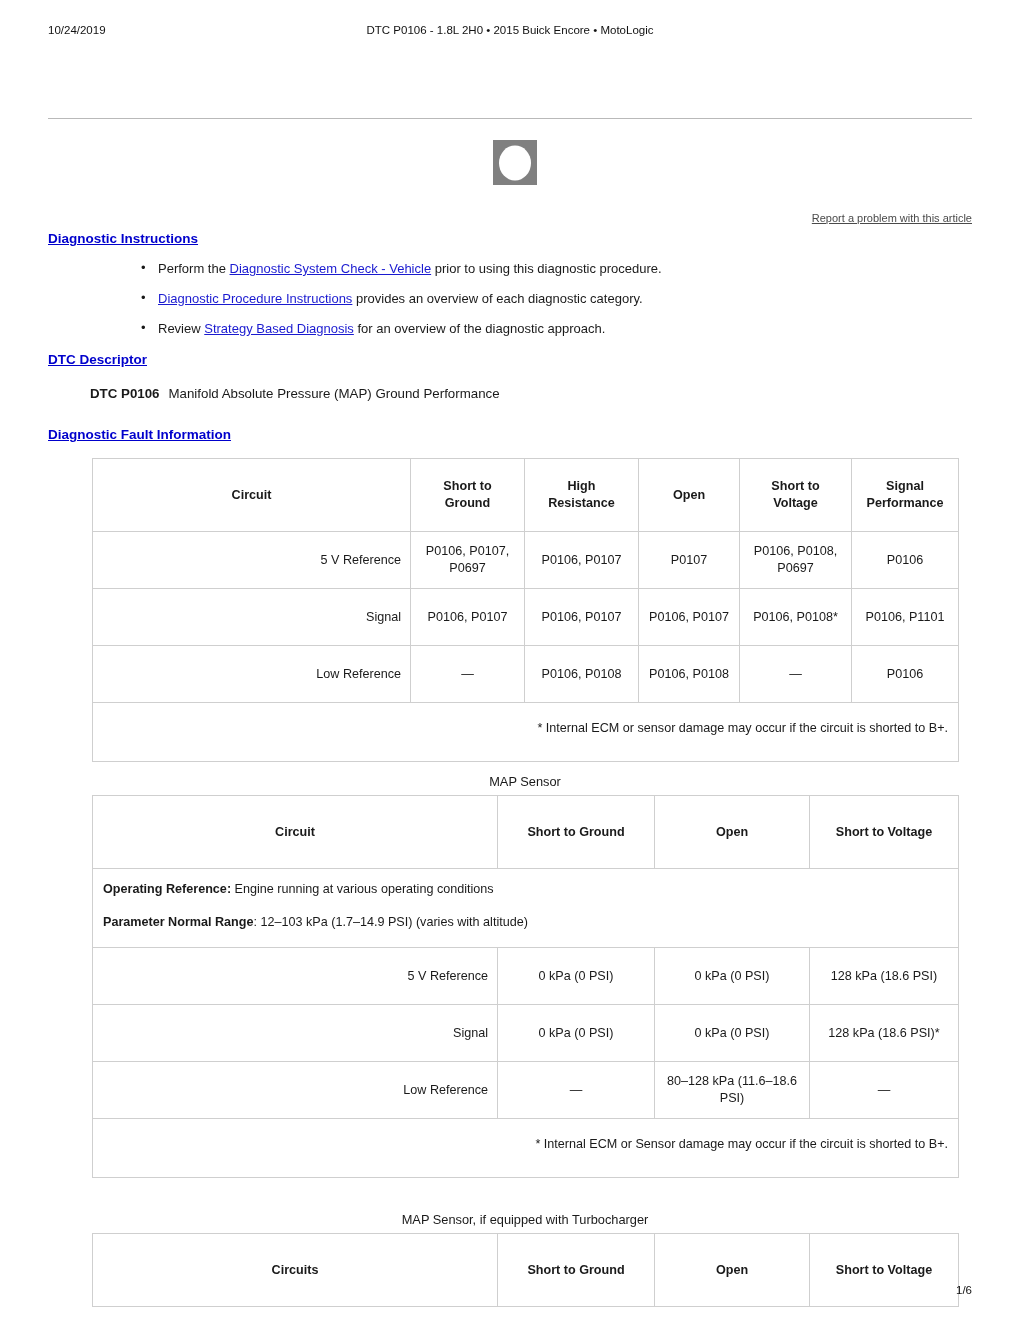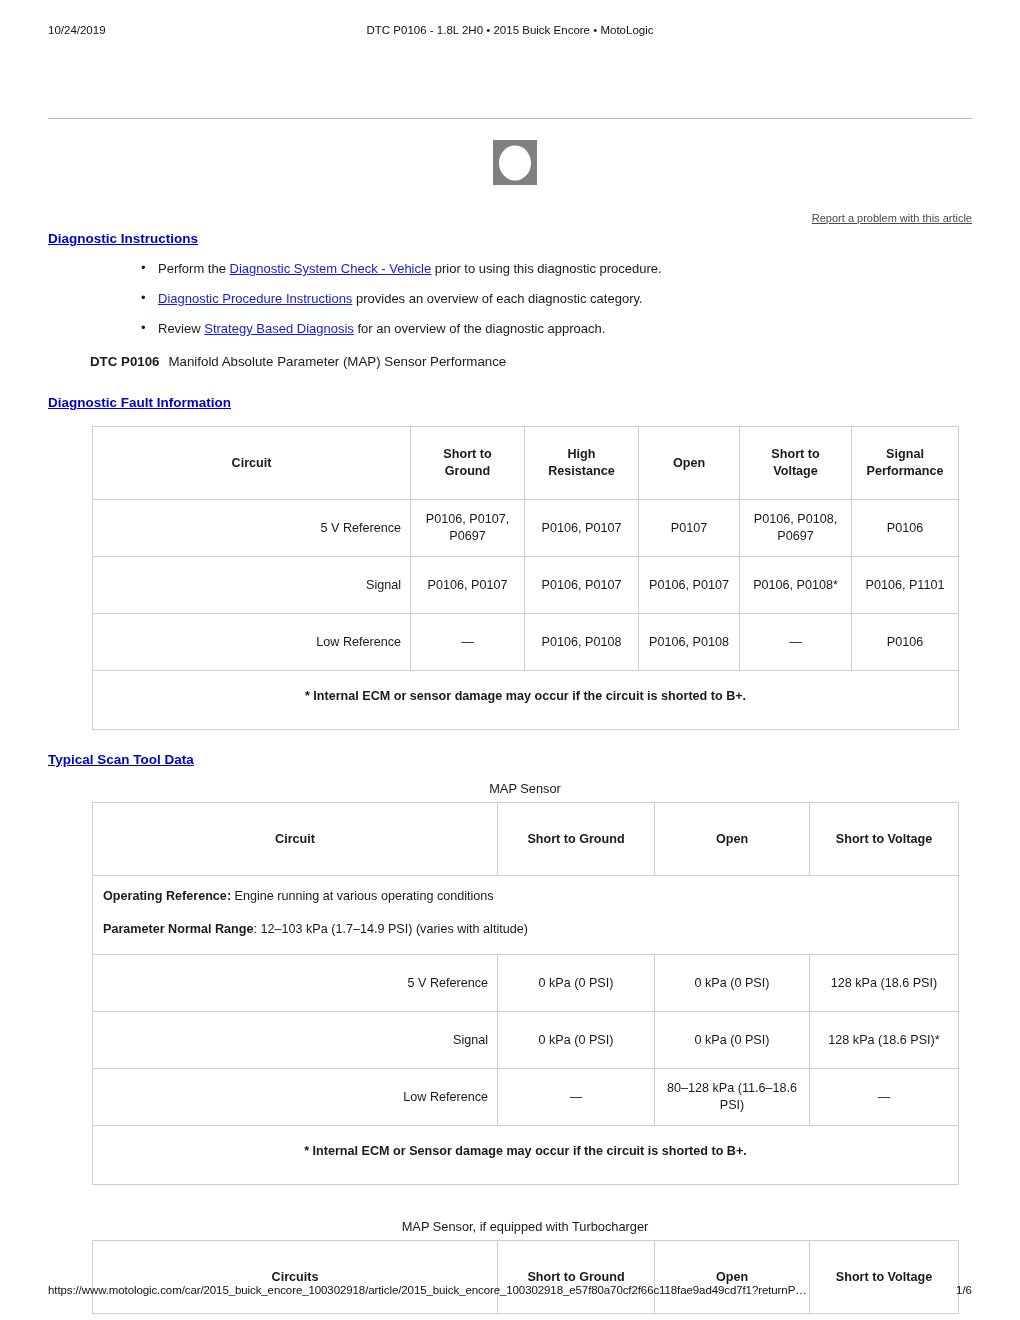--- a/index.html
+++ b/index.html
@@ -193,25 +193,24 @@
   table.dtbl th {
     font-weight: bold;
     height: 56px;
   }
   table.dtbl td.rowhead {
     text-align: right;
     padding-left: 10px;
   }
   table.dtbl tr.datarow td { height: 40px; }
   table.dtbl td.footnote {
-    text-align: center;
+    text-align: right;
     padding: 10px 10px 18px 10px;
     font-size: 12.6px;
     height: 30px;
-    font-weight: bold;
   }
   table.dtbl td.condcell {
     text-align: left;
     padding: 12px 10px 16px 10px;
   }
   .cond-line { margin: 0 0 16px 0; line-height: 17px; }
   .cond-line:last-child { margin-bottom: 0; }
   .cond-label { font-weight: bold; }
 
   .tbl-caption {
@@ -253,23 +252,26 @@
       <span>Perform the </span><a class="inline-link">Diagnostic System Check - Vehicle</a><span> prior to using this diagnostic procedure.</span>
     </li>
     <li>
       <span></span><a class="inline-link">Diagnostic Procedure Instructions</a><span> provides an overview of each diagnostic category.</span>
     </li>
     <li>
       <span>Review </span><a class="inline-link">Strategy Based Diagnosis</a><span> for an overview of the diagnostic approach.</span>
     </li>
   </ul>
 
+  <div class="section-title-wrap">
+    <h2 class="section-title">DTC Descriptor</h2>
+  </div>
 
   <div class="dtc-descriptor-row">
-    <span class="dtc-code">DTC P0106</span><span>Manifold Absolute Parameter (MAP) Sensor Performance</span>
+    <span class="dtc-code">DTC P0106</span><span>Manifold Absolute Pressure (MAP) Ground Performance</span>
   </div>
 
   <div class="section-title-wrap" style="margin-top:22px;">
     <h2 class="section-title">Diagnostic Fault Information</h2>
   </div>
 
   <div class="tbl-wrap">
     <table class="dtbl">
       <colgroup>
         <col style="width:318px">
@@ -314,23 +316,20 @@
           <td>—</td>
           <td>P0106</td>
         </tr>
         <tr>
           <td class="footnote" colspan="6">* Internal ECM or sensor damage may occur if the circuit is shorted to B+.</td>
         </tr>
       </tbody>
     </table>
   </div>
 
-  <div class="section-title-wrap" style="margin-top:20px;">
-    <h2 class="section-title">Typical Scan Tool Data</h2>
-  </div>
 
   <div class="tbl-wrap" style="margin-top:12px;">
     <div class="tbl-caption">MAP Sensor</div>
     <table class="dtbl">
       <colgroup>
         <col style="width:405px">
         <col style="width:157px">
         <col style="width:155px">
         <col style="width:149px">
       </colgroup>
@@ -392,15 +391,14 @@
           <th>Open</th>
           <th>Short to Voltage</th>
         </tr>
       </thead>
     </table>
   </div>
 
 </div>
 
 <div class="print-footer">
-  <span class="pf-url">https://www.motologic.com/car/2015_buick_encore_100302918/article/2015_buick_encore_100302918_e57f80a70cf2f66c118fae9ad49cd7f1?returnP…</span>
   <span class="pf-page">1/6</span>
 </div>
 
 </body></html>

